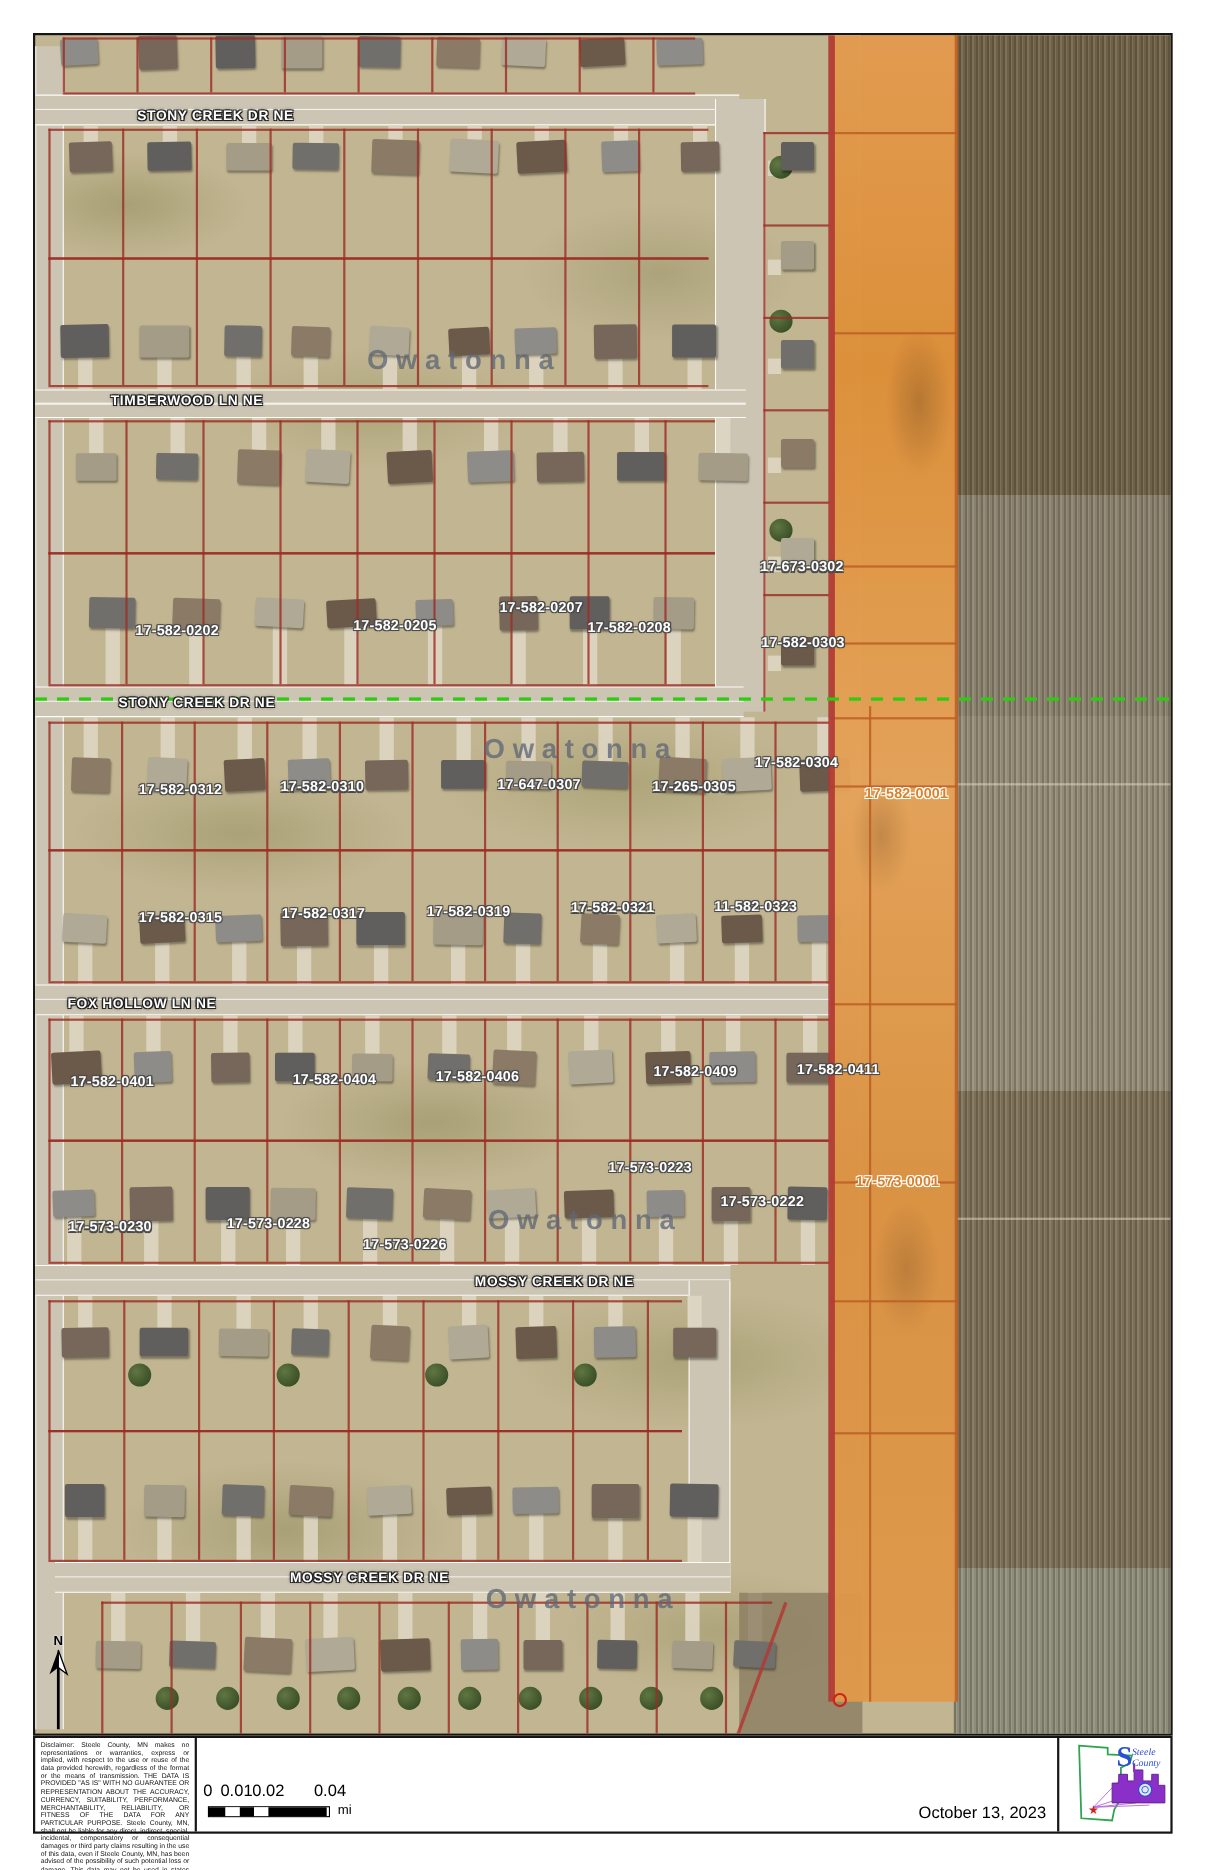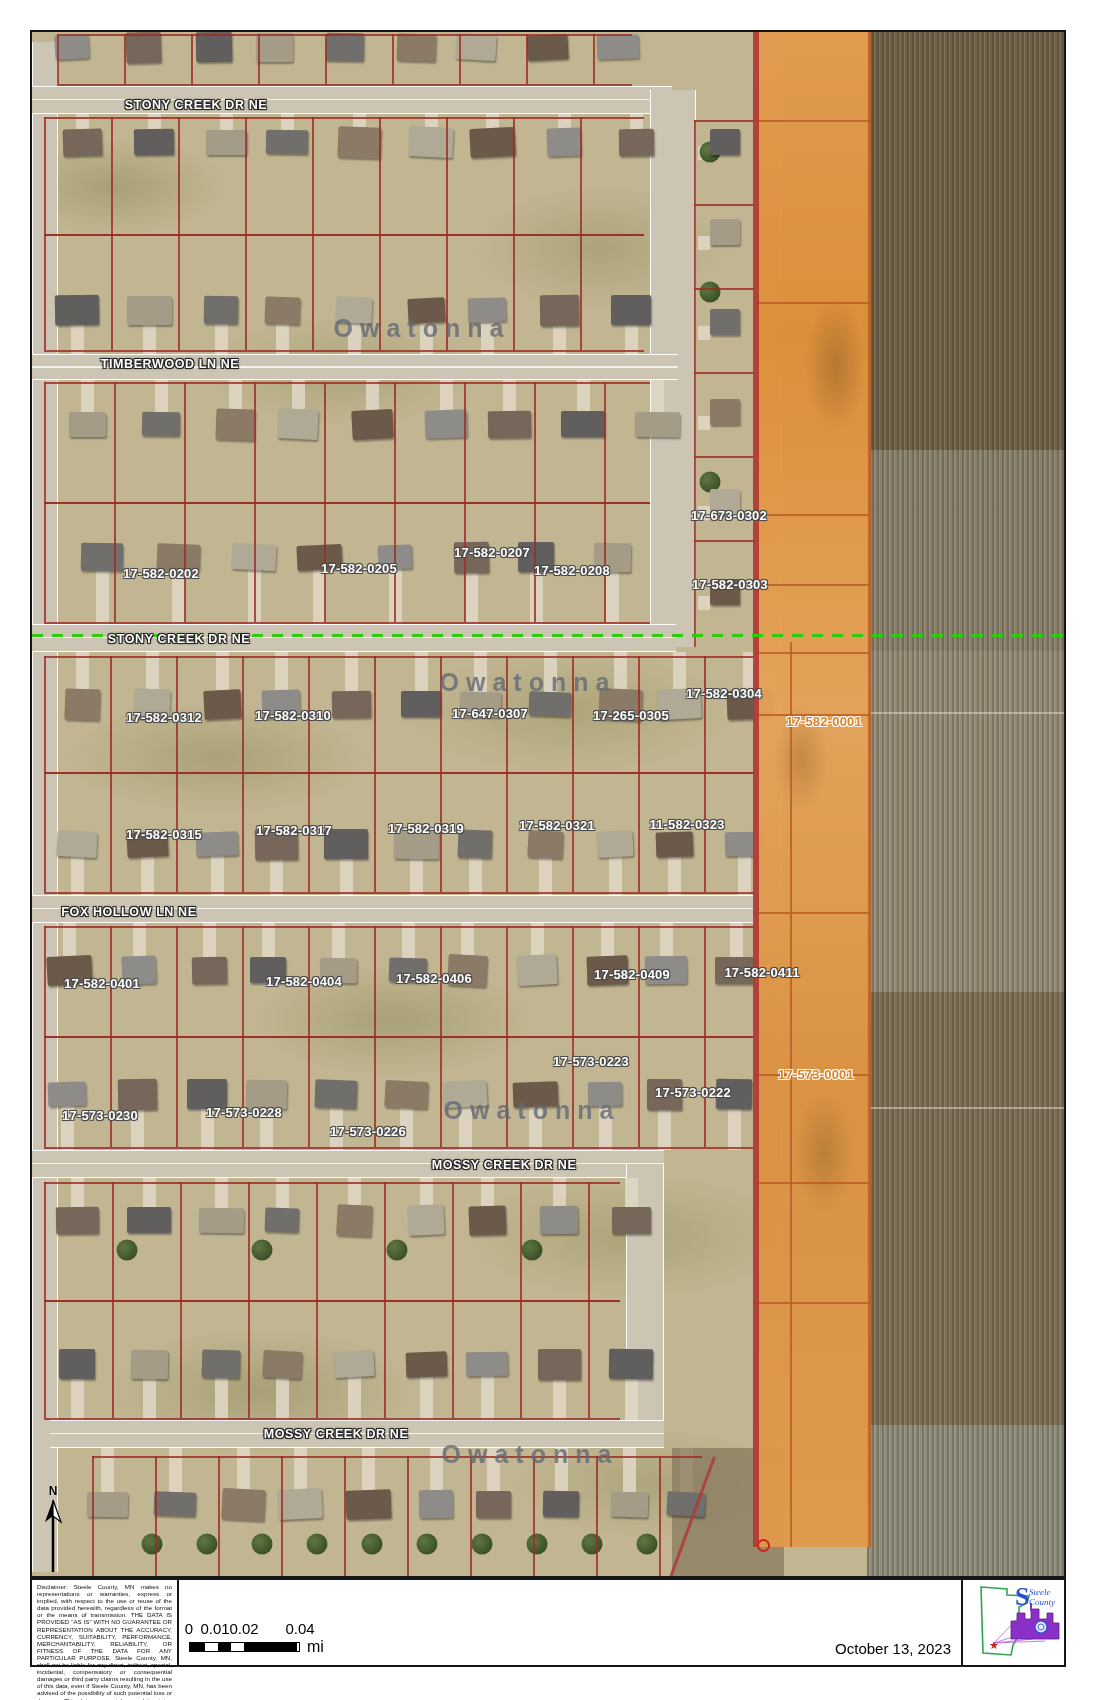--- a/index.html
+++ b/index.html
@@ -61,21 +61,21 @@
 
   
   #footer{position:absolute;left:30px;top:1578px;width:1036px;height:89px;border:2px solid #151515;display:flex;background:#fff;}
   #disc{flex:0 0 147px;border-right:2px solid #151515;padding:3px 5px;font-size:6.2px;line-height:7.1px;color:#111;text-align:justify;}
   #fmain{flex:1;position:relative;}
   #ftitle{position:absolute;left:0;right:0;top:12px;text-align:center;font-weight:bold;font-size:25px;color:#000;}
   #scale{position:absolute;left:10px;top:40px;width:180px;height:44px;font-size:15px;color:#000;}
   .snum{position:absolute;transform:translateX(-50%);top:0;}
   #sbar{position:absolute;left:0;top:22px;width:111px;height:10px;border:1.5px solid #000;display:flex;}
   #sbar div{height:100%;}
-  #sunit{position:absolute;left:118px;top:18px;font-size:16px;}
+  #sunit{position:absolute;left:118px;top:18px;font-size:12px;}
   #fdate{position:absolute;right:10px;bottom:8px;font-size:15px;color:#000;}
   #flogo{flex:0 0 103px;border-left:2px solid #151515;display:flex;align-items:center;justify-content:center;}
 </style>
 </head>
 <body>
 
 <div class="page">
 
   <div id="map">
     <div id="field"></div>

